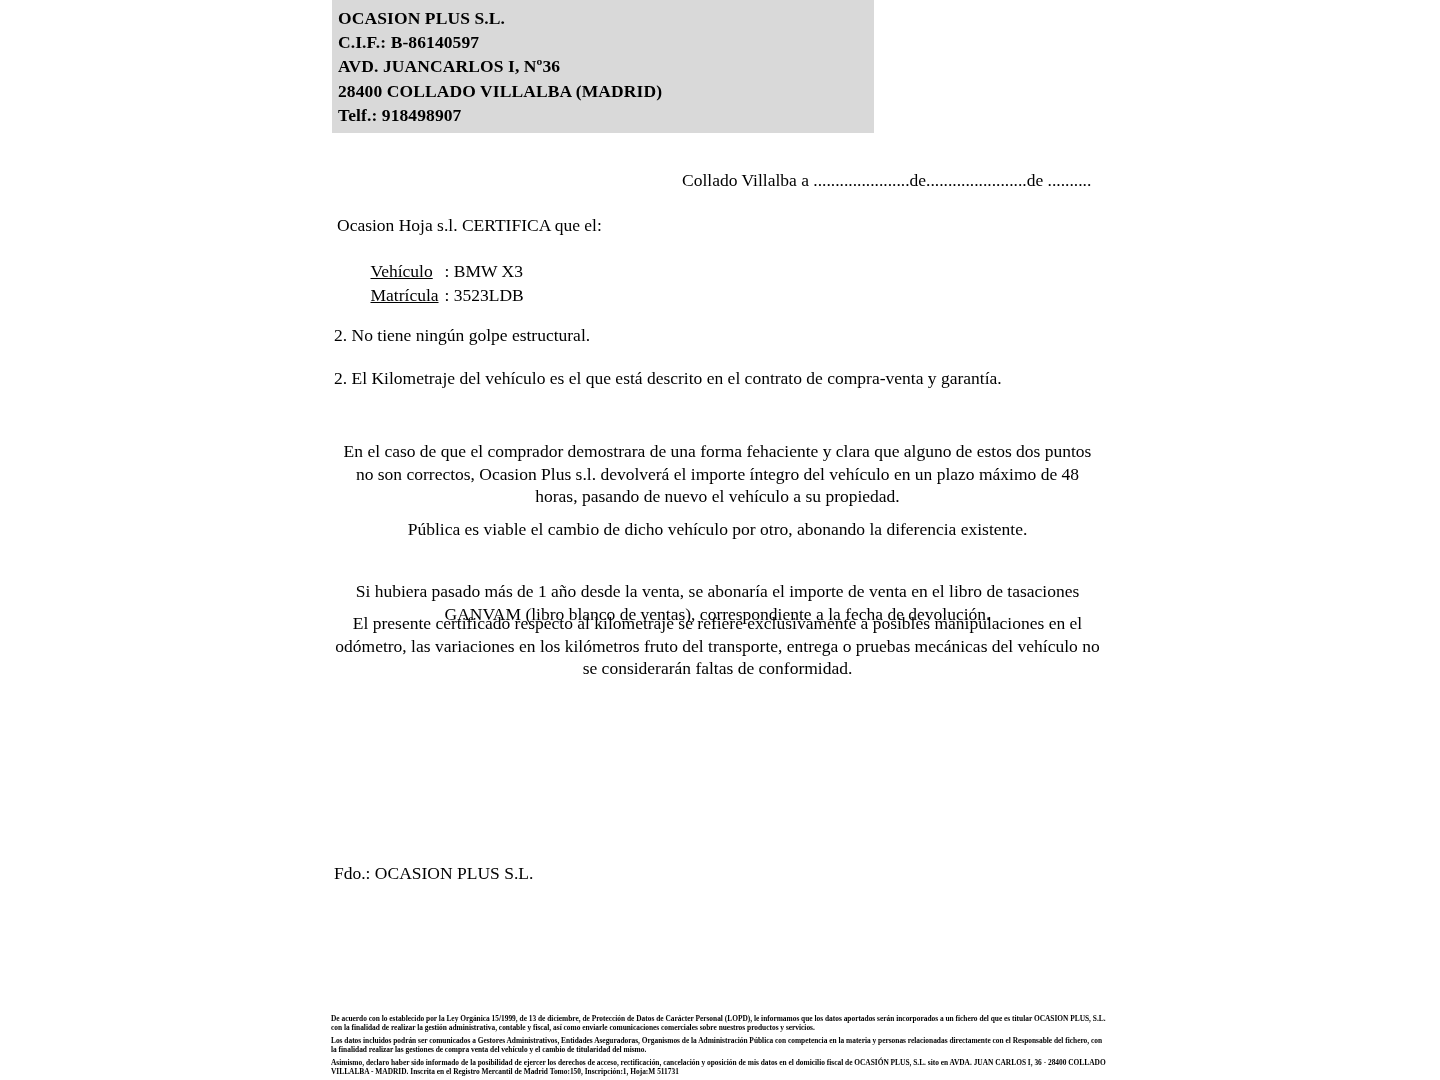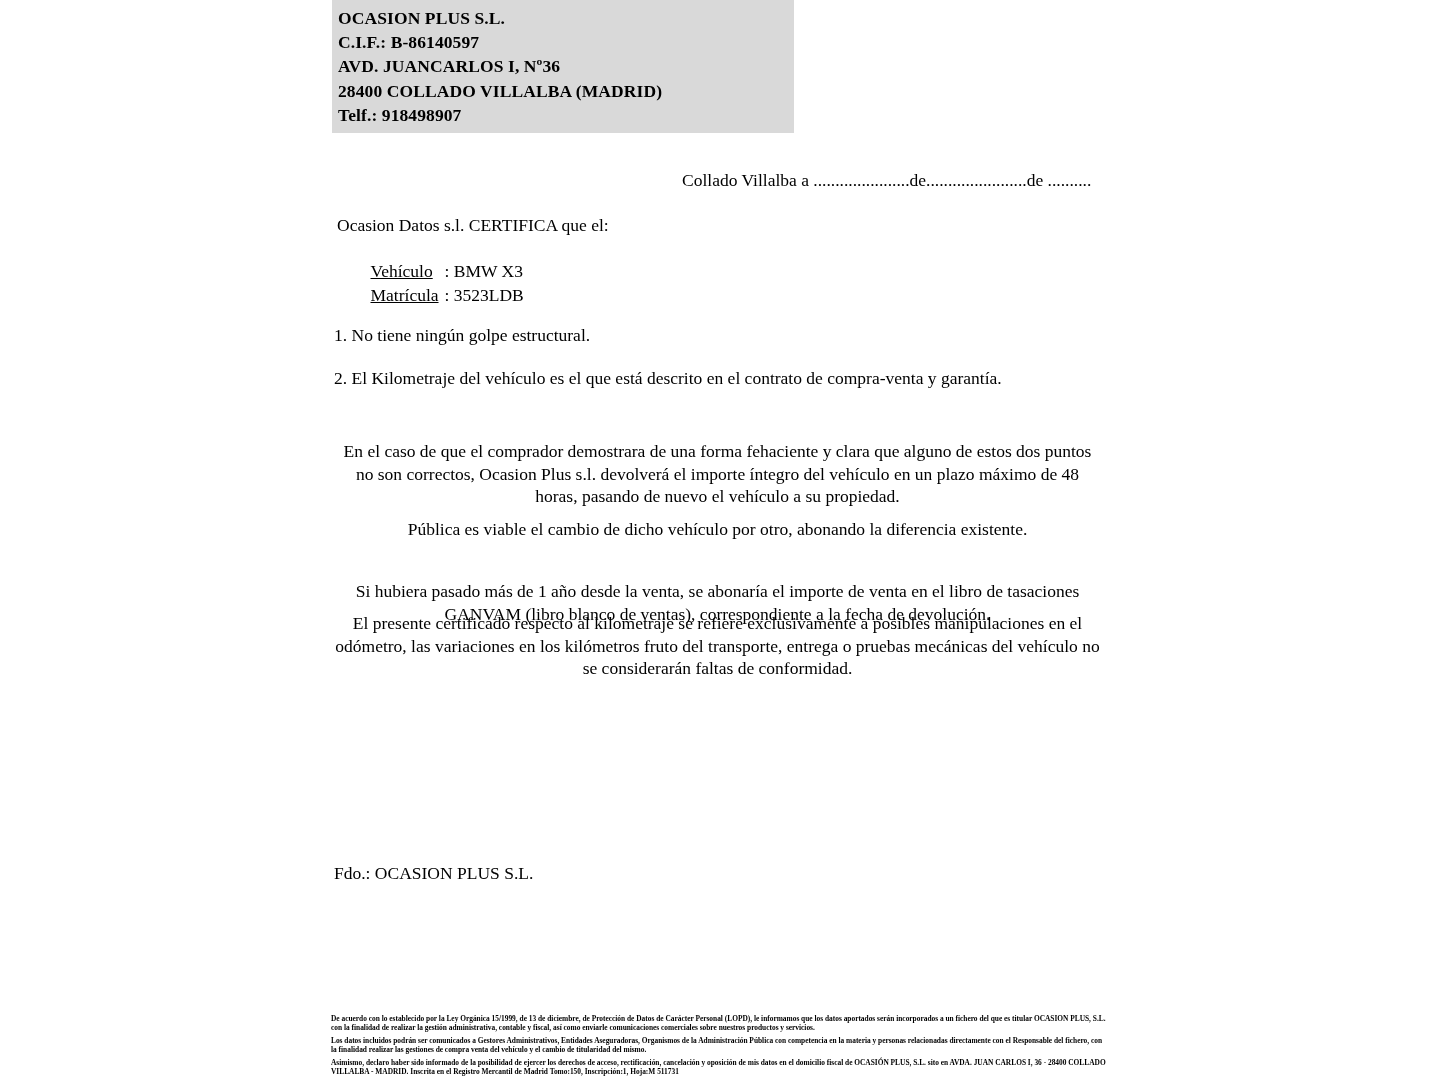--- a/index.html
+++ b/index.html
@@ -17,21 +17,21 @@
   }
   .page {
     position: relative;
     width: 1440px;
     height: 1080px;
   }
   .letterhead {
     position: absolute;
     left: 332px;
     top: 0px;
-    width: 462px;
+    width: 542px;
     background: #d9d9d9;
     padding: 6px 0 6px 0;
     box-sizing: border-box;
   }
   .letterhead div {
     font-weight: bold;
     font-size: 17.5px;
     line-height: 24.2px;
     padding-left: 6px;
     letter-spacing: 0.1px;
@@ -112,31 +112,31 @@
   <div class="letterhead">
     <div>OCASION PLUS S.L.</div>
     <div>C.I.F.: B-86140597</div>
     <div>AVD. JUANCARLOS I, Nº36</div>
     <div>28400 COLLADO VILLALBA (MADRID)</div>
     <div>Telf.: 918498907</div>
   </div>
 
   <div class="date-line">Collado Villalba a ......................de.......................de ..........</div>
 
-  <div class="certifica">Ocasion Datos s.l. CERTIFICA que el:</div>
+  <div class="certifica">Ocasion Hoja s.l. CERTIFICA que el:</div>
 
   <div class="kv kv-vehiculo">
     <span class="label">Vehículo</span><span>: BMW X3</span>
   </div>
 
   <div class="kv kv-matricula">
     <span class="label">Matrícula</span><span>: 3523LDB</span>
   </div>
 
-  <div class="point point-1">1. No tiene ningún golpe estructural.</div>
+  <div class="point point-1">2. No tiene ningún golpe estructural.</div>
   <div class="point point-2">2. El Kilometraje del vehículo es el que está descrito en el contrato de compra-venta y garantía.</div>
 
   <div class="para para-1">En el caso de que el comprador demostrara de una forma fehaciente y clara que alguno de estos dos puntos no son correctos, Ocasion Plus s.l. devolverá el importe íntegro del vehículo en un plazo máximo de 48 horas, pasando de nuevo el vehículo a su propiedad.</div>
   <div class="para para-2">Pública es viable el cambio de dicho vehículo por otro, abonando la diferencia existente.</div>
   <div class="para para-3">Si hubiera pasado más de 1 año desde la venta, se abonaría el importe de venta en el libro de tasaciones GANVAM (libro blanco de ventas), correspondiente a la fecha de devolución.</div>
   <div class="para para-4">El presente certificado respecto al kilometraje se refiere exclusivamente a posibles manipulaciones en el odómetro, las variaciones en los kilómetros fruto del transporte, entrega o pruebas mecánicas del vehículo no se considerarán faltas de conformidad.</div>
 
   <div class="signature">Fdo.: OCASION PLUS S.L.</div>
 
   <div class="legal">

